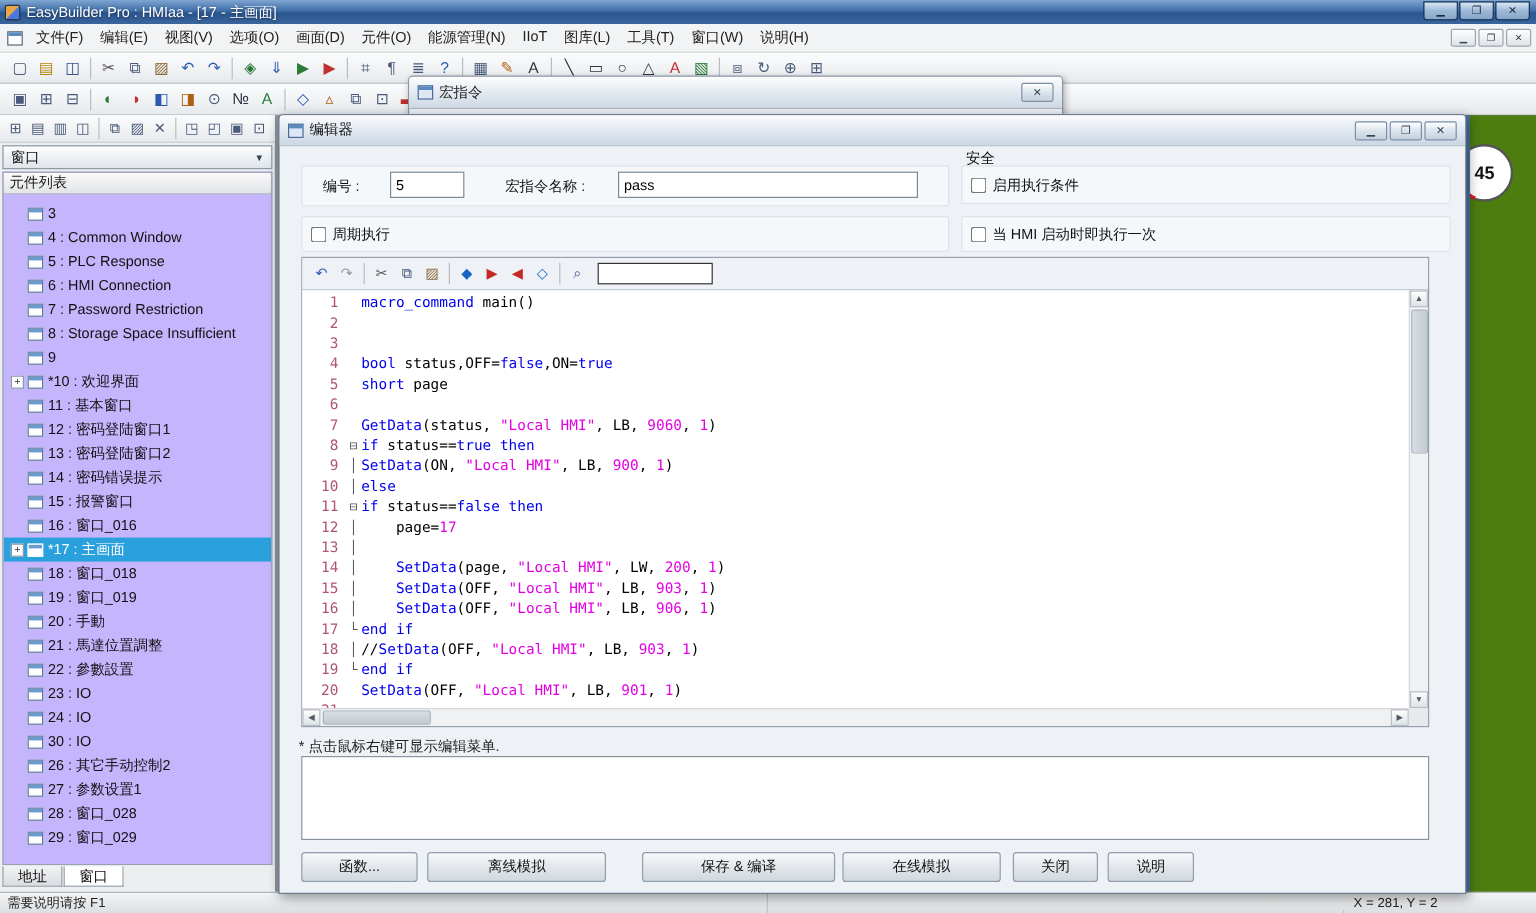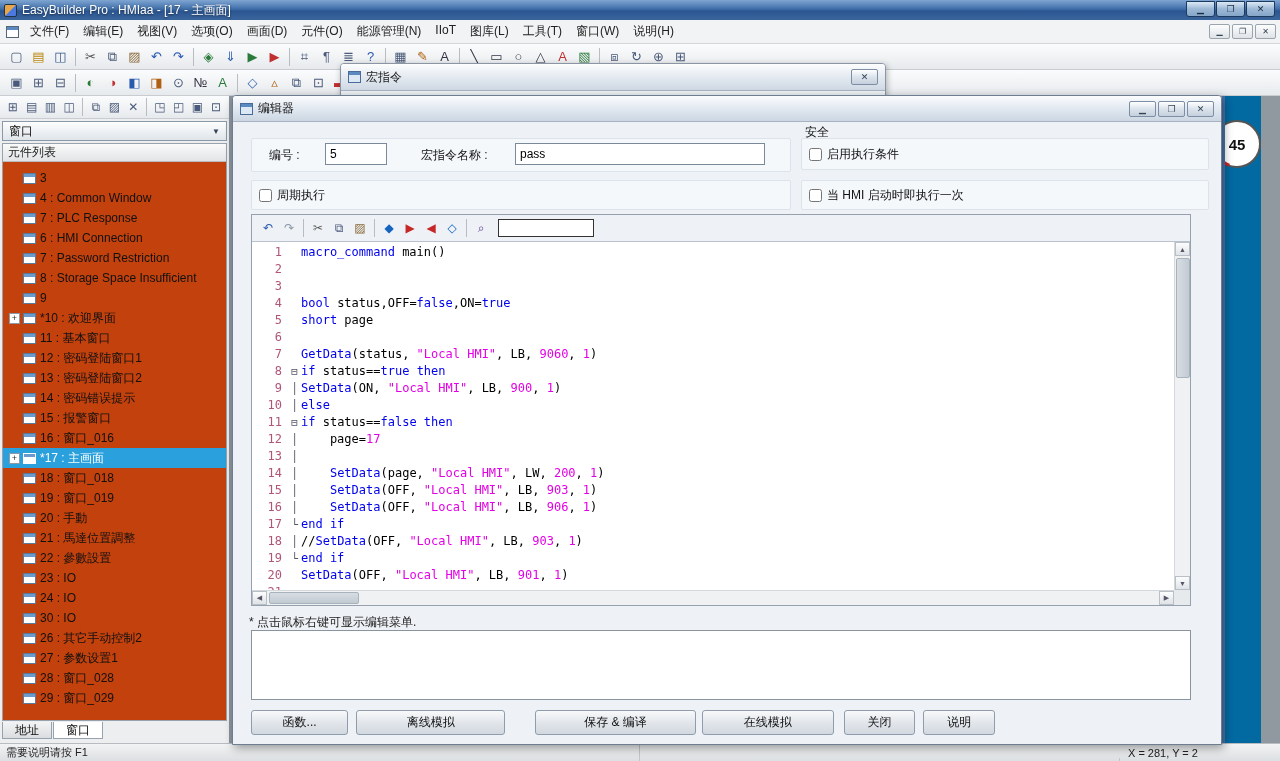--- a/index.html
+++ b/index.html
@@ -41,41 +41,41 @@
   
   .left-panel { position:absolute; left:0; top:96px; width:230px; height:647px; background:#eceef0;
     border-right:1px solid #8b939b; display:flex; flex-direction:column; z-index:1; }
   .mini-toolbar { height:23px; background:linear-gradient(#fbfcfd,#e7eaed); border-bottom:1px solid #c9ccd0;
     display:flex; align-items:center; padding:0 4px; gap:1px; }
   .mini-toolbar .tbi { width:19px; height:19px; font-size:12px; color:#4a5a7a; }
   .panel-select { height:20px; margin:2px 2px 1px 2px; border:1px solid #8a99a8;
     background:linear-gradient(#fdfdfe,#dfe5ea); display:flex; align-items:center; padding:0 6px; }
   .panel-select .lbl { flex:1; }
   .panel-select .arrow { font-size:8px; color:#345; }
-  .list-frame { flex:1; margin:1px 2px 0 2px; border:1px solid #98a2ac; background:#c2410c;
+  .list-frame { flex:1; margin:1px 2px 0 2px; border:1px solid #98a2ac; background:#c4b5fd;
     display:flex; flex-direction:column; overflow:hidden; }
   .list-title { height:18px; background:linear-gradient(#fafafa,#e2e4e6); border-bottom:1px solid #b8bcc0;
     display:flex; align-items:center; padding:0 5px; font-size:12px; color:#222; }
   .tree { flex:1; overflow:hidden; padding-top:6px; }
   .trow { height:20px; display:flex; align-items:center; padding-left:6px; white-space:nowrap; }
   .exp { width:11px; height:11px; border:1px solid #8a9aaa; background:#fff; color:#333;
     font-size:9px; line-height:9px; text-align:center; margin-right:3px; flex:0 0 11px; }
   .expsp { width:14px; flex:0 0 14px; }
   .tico { width:13px; height:11px; border:1px solid #5a7a9a; background:#fff; position:relative;
     margin-right:4px; flex:0 0 13px; }
   .tico::before { content:""; position:absolute; left:0; right:0; top:0; height:3px; background:#6a9ace; }
   .trow.sel { background:#2aa0dc; color:#fff; }
   .trow.sel .tico { border-color:#fff; }
   .ptabs { height:22px; display:flex; align-items:flex-start; padding:1px 2px; gap:1px; background:#eceef0; }
   .ptab { height:15px; padding:8px 12px; border:1px solid #98a2ac; border-top:none;
     background:linear-gradient(#f2f3f4,#dadde0); display:flex; align-items:center; font-size:12px; }
   .ptab.active { background:#fff; }
 
   
-  .right-strip { position:absolute; left:1222px; top:96px; width:39px; height:647px; background:#0369a1;
+  .right-strip { position:absolute; left:1222px; top:96px; width:58px; height:647px; background:#4d7c0f;
     border-left:3px solid #4a74a8; overflow:hidden; z-index:1; }
   .gauge { position:absolute; left:-12px; top:24px; width:48px; height:48px; border-radius:50%;
     border:2px solid #555; background:#fff; display:flex; align-items:center; justify-content:center;
     font-weight:bold; font-size:15px; color:#111; }
   .gauge::after { content:""; position:absolute; inset:-2px; border-radius:50%;
     border:3px solid transparent; border-left-color:#cc2222; transform:rotate(-25deg); }
 
   
   .macro-win { position:absolute; left:340px; top:63px; width:546px; height:60px; z-index:5;
     border:1px solid #8a96a6; border-radius:4px 4px 0 0; background:#eef1f5;
@@ -283,21 +283,21 @@
             <span>3</span>
           </div>
           <div class="trow">
             <span class="expsp"></span>
             <span class="tico"></span>
             <span>4 : Common Window</span>
           </div>
           <div class="trow">
             <span class="expsp"></span>
             <span class="tico"></span>
-            <span>7 : PLC Response</span>
+            <span>5 : PLC Response</span>
           </div>
           <div class="trow">
             <span class="expsp"></span>
             <span class="tico"></span>
             <span>6 : HMI Connection</span>
           </div>
           <div class="trow">
             <span class="expsp"></span>
             <span class="tico"></span>
             <span>7 : Password Restriction</span>

